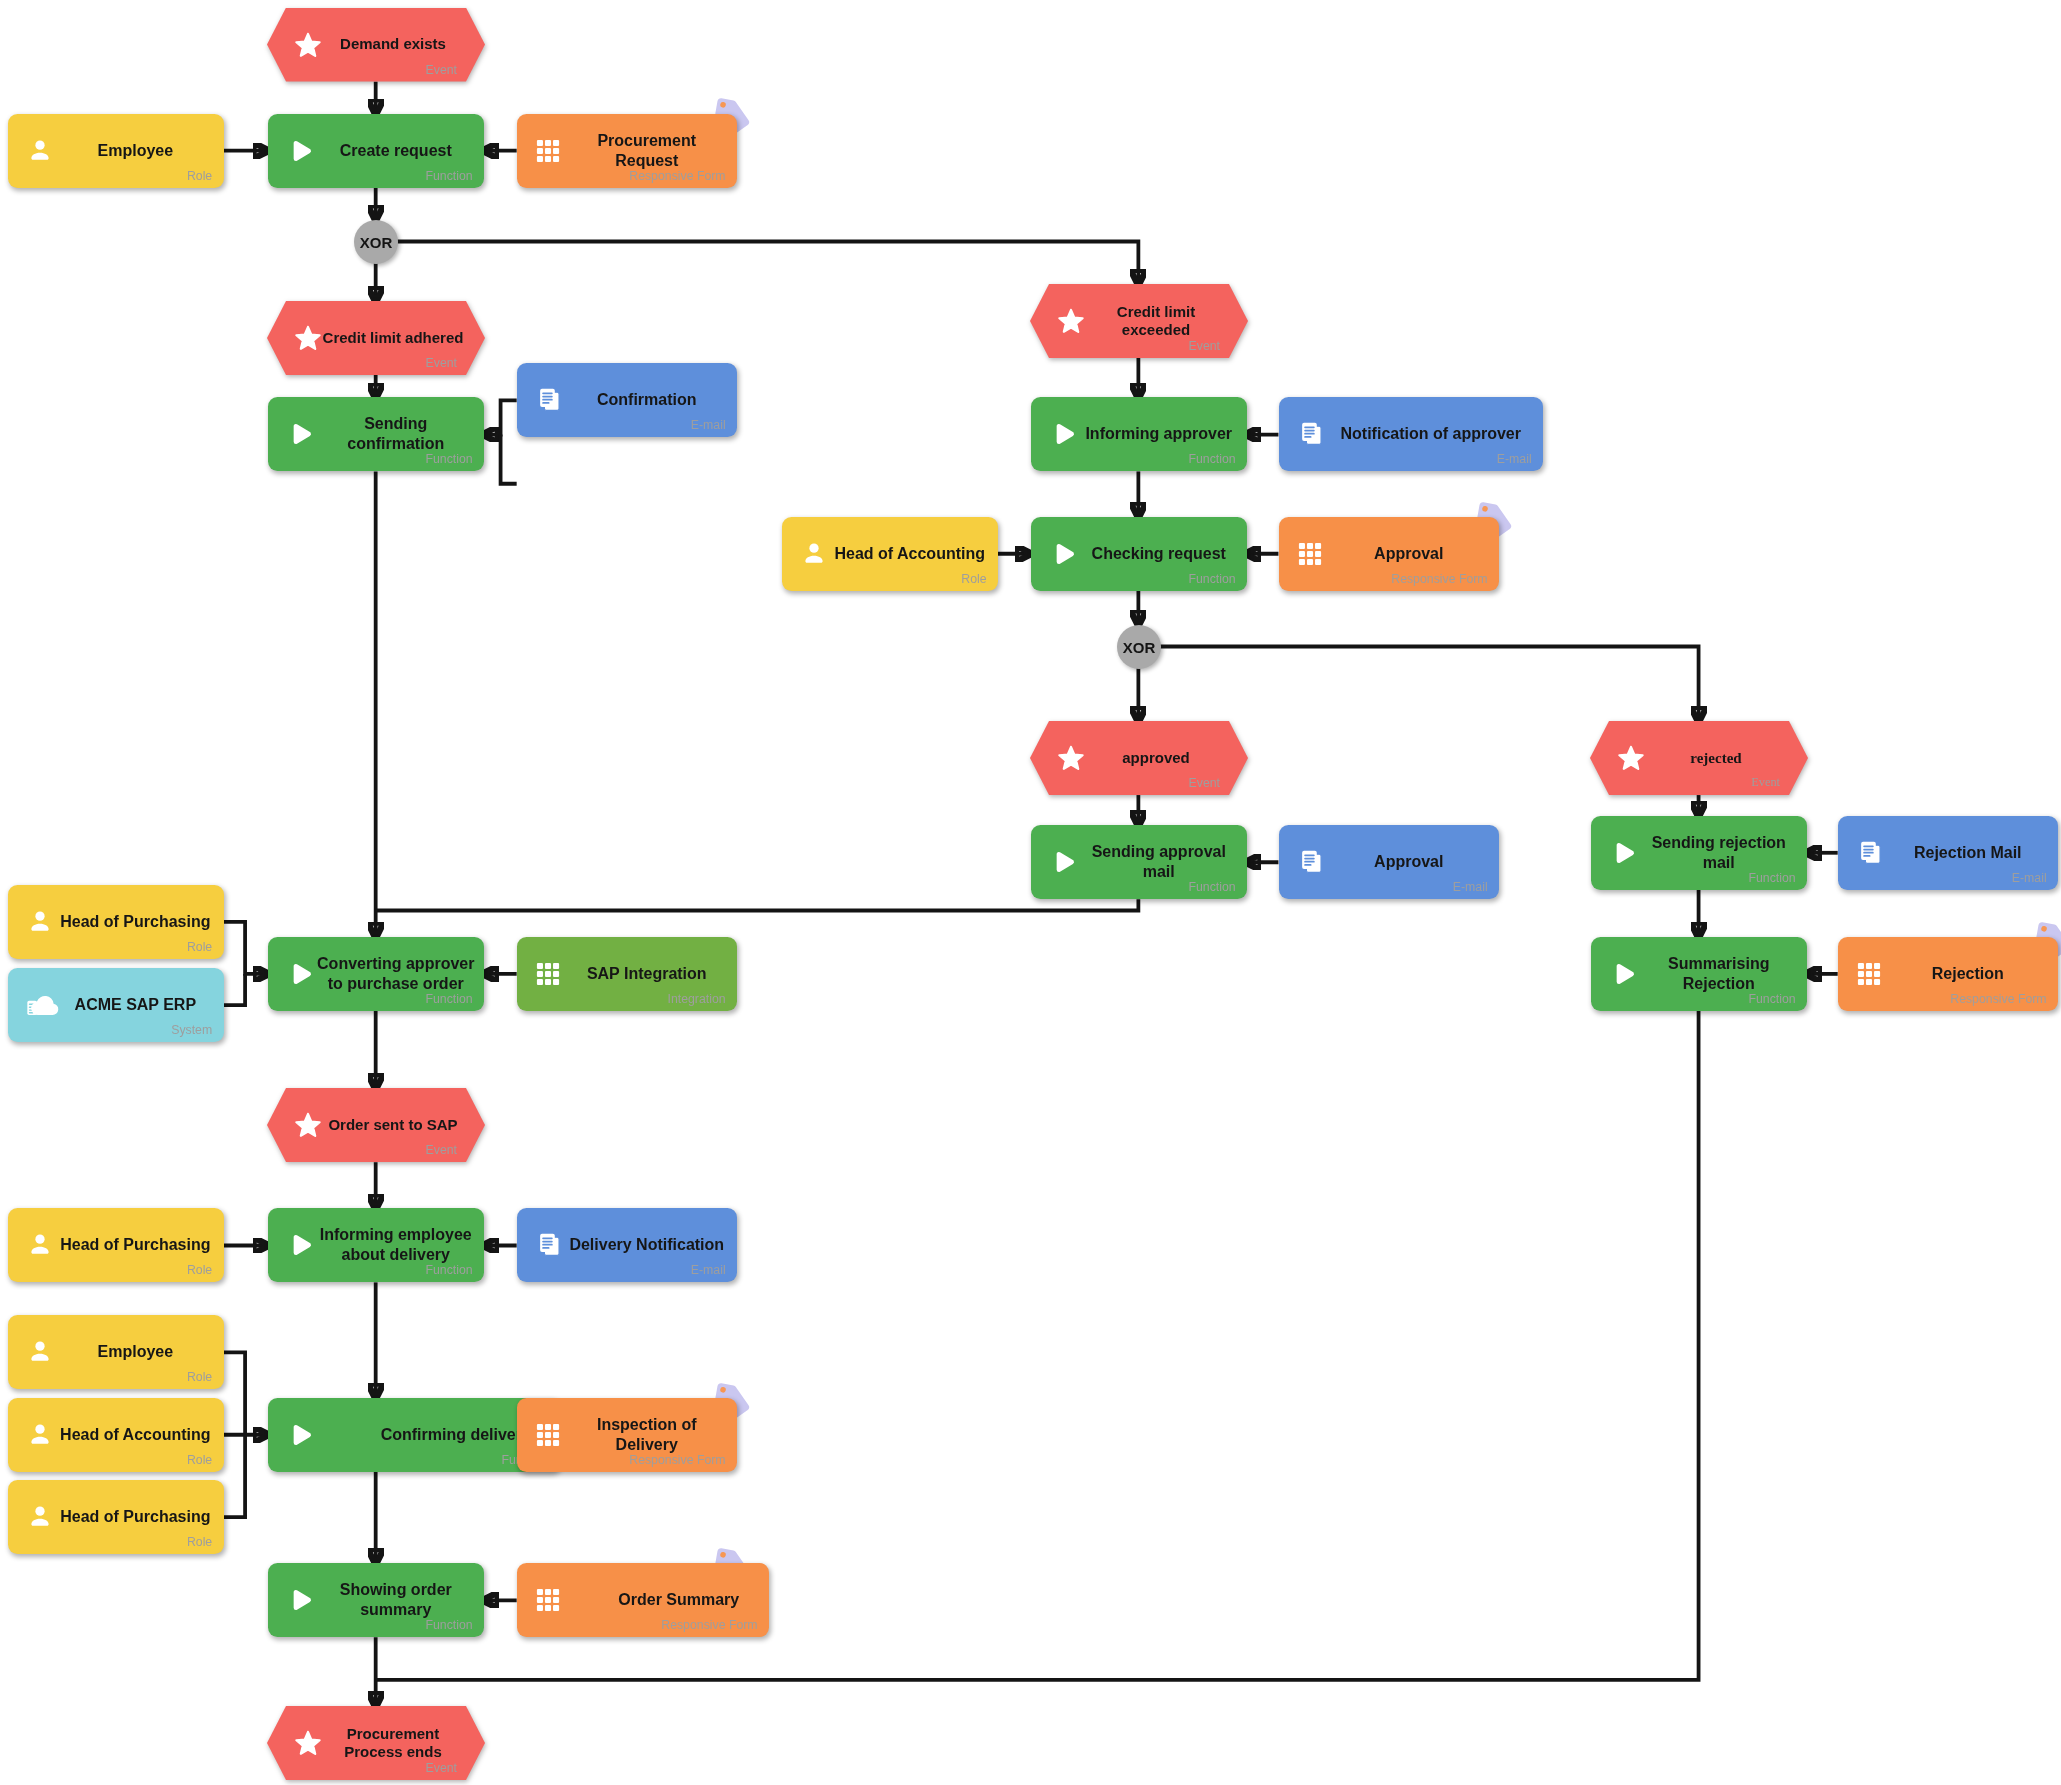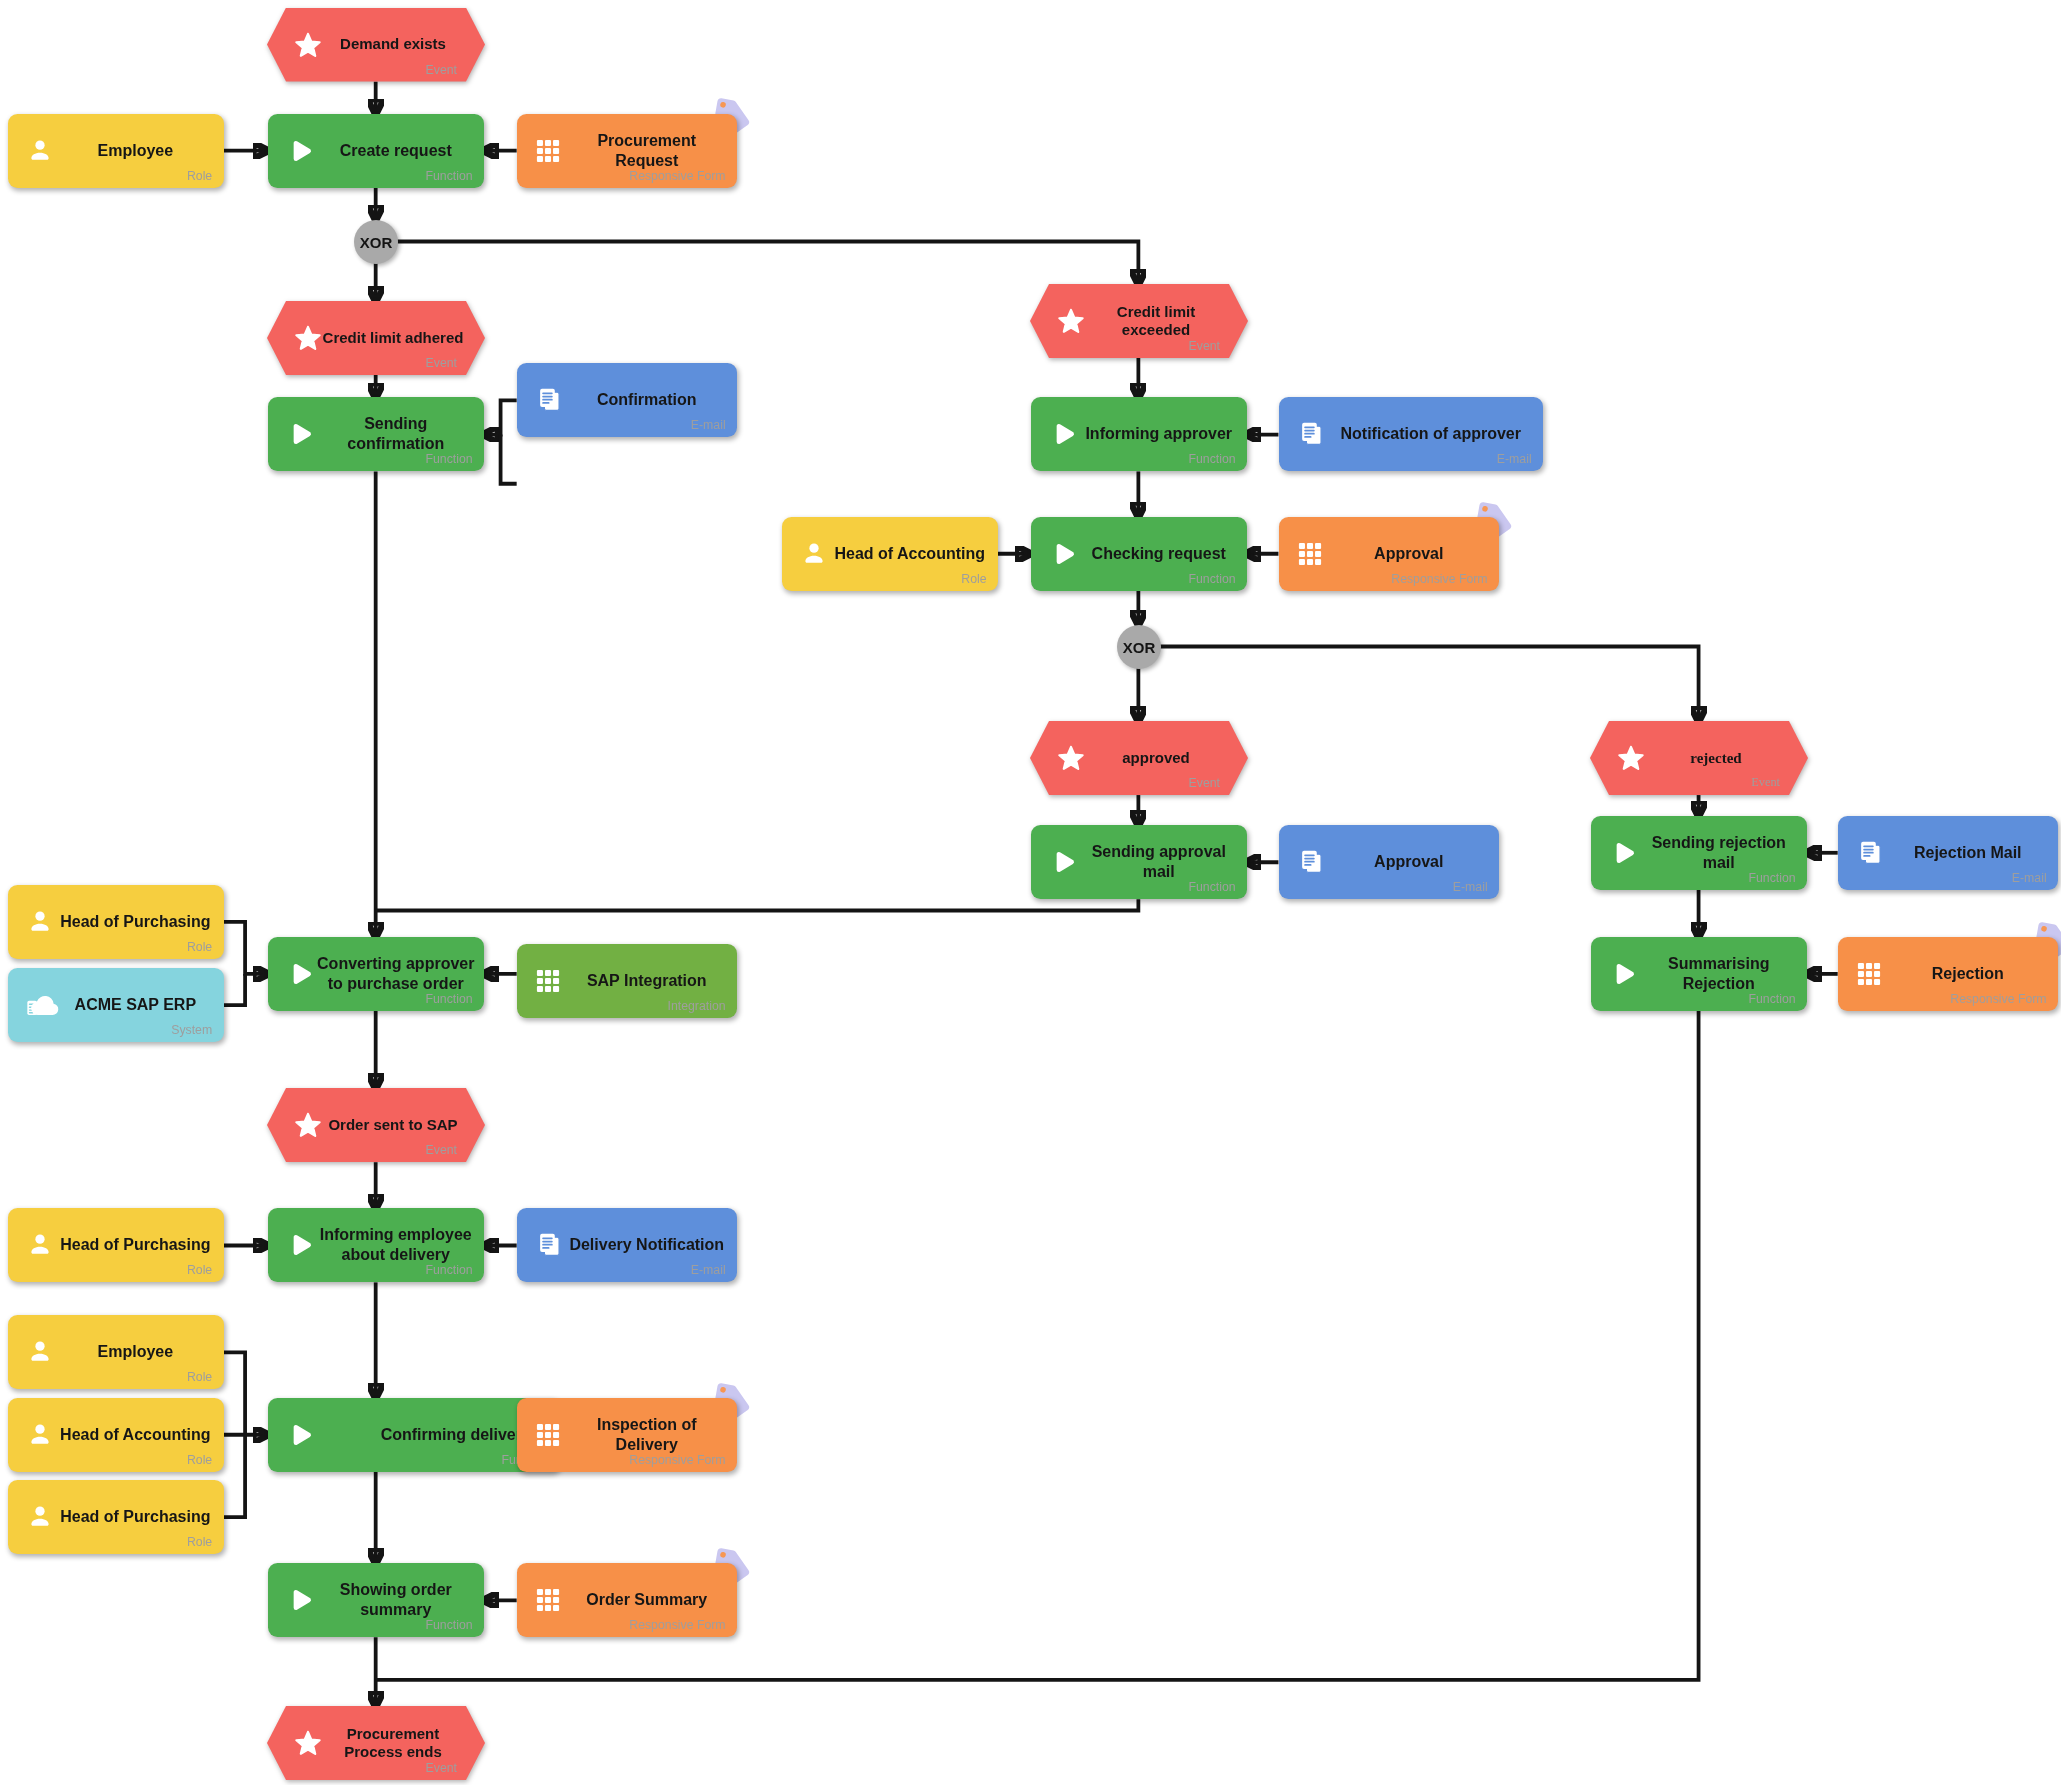--- a/index.html
+++ b/index.html
@@ -350,21 +350,21 @@
     </div>
     <div class="node" style="left: 268px; top: 937px; width: 216px; height: 74px; background: rgb(76, 175, 80);">
       <span class="icon">
         <svg viewBox="0 0 24 24" width="31" height="31">
           <path d="M8.4 6v12L18.4 12z" fill="#fff" stroke="#fff" stroke-width="3.4" stroke-linejoin="round"></path>
         </svg>
       </span>
     <span class="label">Converting approver to purchase order</span>
     <span class="type">Function</span>
     </div>
-    <div class="node" style="left: 517px; top: 937px; width: 220px; height: 74px; background: rgb(114, 176, 67); margin-top: 7px;">
+    <div class="node" style="left: 517px; top: 937px; width: 220px; height: 74px; background: rgb(114, 176, 67);">
       <span class="icon">
         <svg viewBox="0 0 24 24" width="28" height="28">
           <rect x="2.5" y="2.5" width="5.2" height="5.2" rx="0.9" fill="#fff"></rect>
           <rect x="9.4" y="2.5" width="5.2" height="5.2" rx="0.9" fill="#fff"></rect>
           <rect x="16.3" y="2.5" width="5.2" height="5.2" rx="0.9" fill="#fff"></rect>
           <rect x="2.5" y="9.4" width="5.2" height="5.2" rx="0.9" fill="#fff"></rect>
           <rect x="9.4" y="9.4" width="5.2" height="5.2" rx="0.9" fill="#fff"></rect>
           <rect x="16.3" y="9.4" width="5.2" height="5.2" rx="0.9" fill="#fff"></rect>
           <rect x="2.5" y="16.3" width="5.2" height="5.2" rx="0.9" fill="#fff"></rect>
           <rect x="9.4" y="16.3" width="5.2" height="5.2" rx="0.9" fill="#fff"></rect>
@@ -481,21 +481,21 @@
           <path d="M8.4 6v12L18.4 12z" fill="#fff" stroke="#fff" stroke-width="3.4" stroke-linejoin="round"></path>
         </svg>
       </span>
     <span class="label">Showing order summary</span>
     <span class="type">Function</span>
     </div>
     <div class="tag" style="left: 711px; top: 1547px;"><svg viewBox="0 0 24 24" width="42" height="42">
         <path d="M21.4 11.6l-9-9C12 2.2 11.6 2 11 2H4c-1.1 0-2 .9-2 2v7c0 .6.2 1 .6 1.4l9 9c.4.4.9.6 1.4.6.6 0 1-.2 1.4-.6l7-7c.4-.4.6-.9.6-1.4 0-.6-.2-1-.6-1.4z" fill="#c7c3ef"></path>
         <circle cx="5.5" cy="5.5" r="1.6" fill="#f79048"></circle>
       </svg></div>
-    <div class="node" style="left: 517px; top: 1563px; width: 220px; height: 74px; background: rgb(247, 144, 72);">
+    <div class="node" style="left: 517px; top: 1563px; width: 220px; height: 74px; background: rgb(247, 144, 72); padding-left: 32px;">
       <span class="icon">
         <svg viewBox="0 0 24 24" width="28" height="28">
           <rect x="2.5" y="2.5" width="5.2" height="5.2" rx="0.9" fill="#fff"></rect>
           <rect x="9.4" y="2.5" width="5.2" height="5.2" rx="0.9" fill="#fff"></rect>
           <rect x="16.3" y="2.5" width="5.2" height="5.2" rx="0.9" fill="#fff"></rect>
           <rect x="2.5" y="9.4" width="5.2" height="5.2" rx="0.9" fill="#fff"></rect>
           <rect x="9.4" y="9.4" width="5.2" height="5.2" rx="0.9" fill="#fff"></rect>
           <rect x="16.3" y="9.4" width="5.2" height="5.2" rx="0.9" fill="#fff"></rect>
           <rect x="2.5" y="16.3" width="5.2" height="5.2" rx="0.9" fill="#fff"></rect>
           <rect x="9.4" y="16.3" width="5.2" height="5.2" rx="0.9" fill="#fff"></rect>

